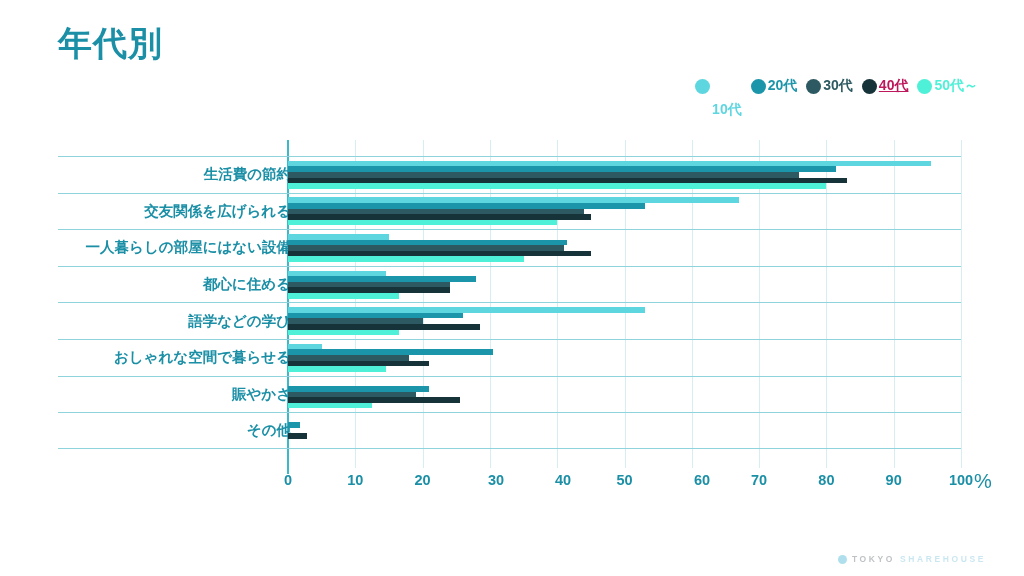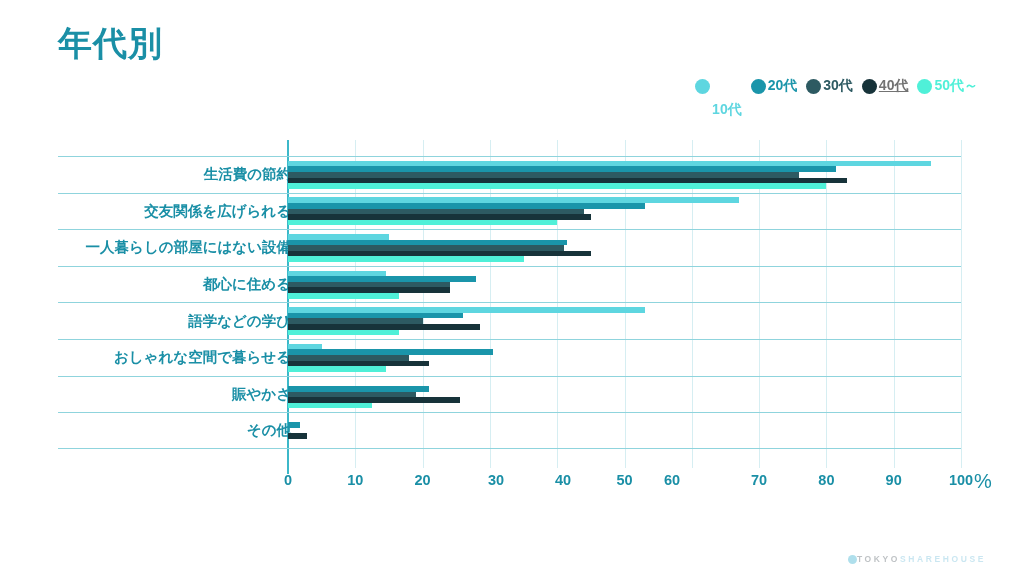--- a/index.html
+++ b/index.html
@@ -79,21 +79,21 @@
     white-space: nowrap;
   }
   #pct-sign {
     position: absolute; left: 916px; top: 342px;
     font-size: 20px; font-weight: 400; color: #1a8fa6;
   }
 
   
   #footer {
     position: absolute; right: 38px; bottom: 12px;
-    display: flex; align-items: center; 
+    display: flex; align-items: center; gap: 5px;
     opacity: 0.55;
   }
   #footer-mark { width: 9px; height: 9px; border-radius: 50%; background: #6ec6dd; }
   #footer-text-a { font-size: 8.5px; letter-spacing: 2.6px; color: #8a9196; font-weight: 700; }
   #footer-text-b { font-size: 8.5px; letter-spacing: 2.6px; color: #9fd3e6; font-weight: 700; }
 </style>
 </head>
 <body>
 
 <div id="page">
@@ -110,21 +110,21 @@
       <div class="legend-item">
         <span class="legend-dot" style="background: rgb(26, 149, 170);"></span>
         <span class="legend-label" style="color: rgb(26, 149, 170);">20代</span>
       </div>
       <div class="legend-item">
         <span class="legend-dot" style="background: rgb(45, 90, 98);"></span>
         <span class="legend-label" style="color: rgb(45, 90, 98);">30代</span>
       </div>
       <div class="legend-item">
         <span class="legend-dot" style="background: rgb(23, 51, 58);"></span>
-        <span class="legend-label" style="color: #737373; text-decoration: underline;">40代</span>
+        <span class="legend-label" style="color: #be185d; text-decoration: underline;">40代</span>
       </div>
       <div class="legend-item">
         <span class="legend-dot" style="background: rgb(79, 240, 216);"></span>
         <span class="legend-label" style="color: rgb(79, 240, 216);">50代～</span>
       </div>
     </div>
 
   <div id="plot">
     <div id="grid">
         <div class="gridline" style="left: 67.3px;"></div>
@@ -221,21 +221,21 @@
           </div>
         </div>
       </div>
     <div id="xaxis">
         <div class="xtick" style="left: 0px;">0</div>
         <div class="xtick" style="left: 67.3px;">10</div>
         <div class="xtick" style="left: 134.6px;">20</div>
         <div class="xtick" style="left: 208px;">30</div>
         <div class="xtick" style="left: 275px;">40</div>
         <div class="xtick" style="left: 336.5px;">50</div>
-        <div class="xtick" style="left: 384px;">60</div>
+        <div class="xtick" style="left: 414px;">60</div>
         <div class="xtick" style="left: 471.1px;">70</div>
         <div class="xtick" style="left: 538.4px;">80</div>
         <div class="xtick" style="left: 605.7px;">90</div>
         <div class="xtick" style="left: 673px;">100</div>
       </div>
     <div id="pct-sign">%</div>
   </div>
 
   <div id="footer">
     <span id="footer-mark"></span>

